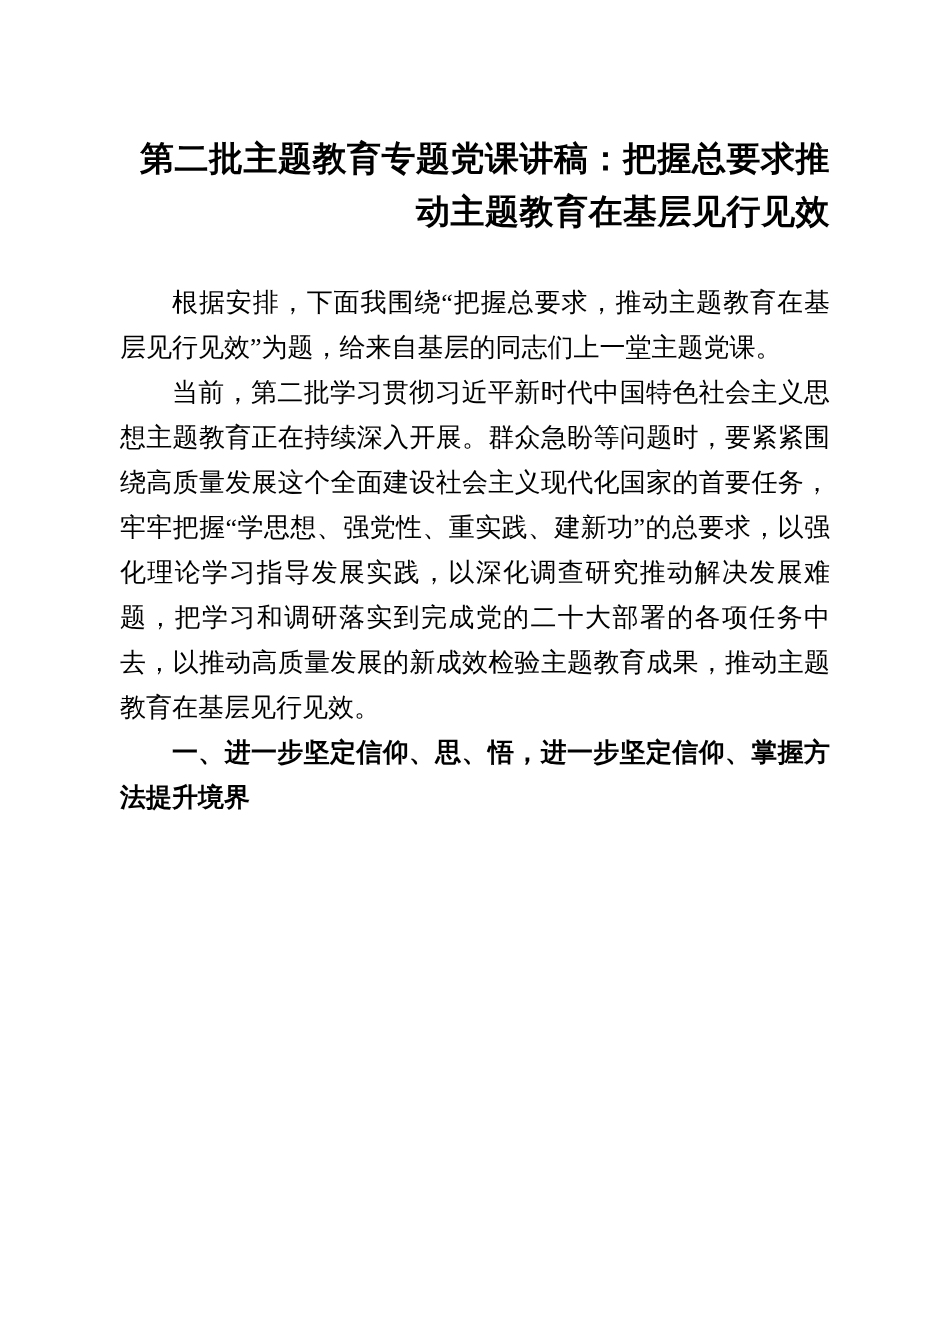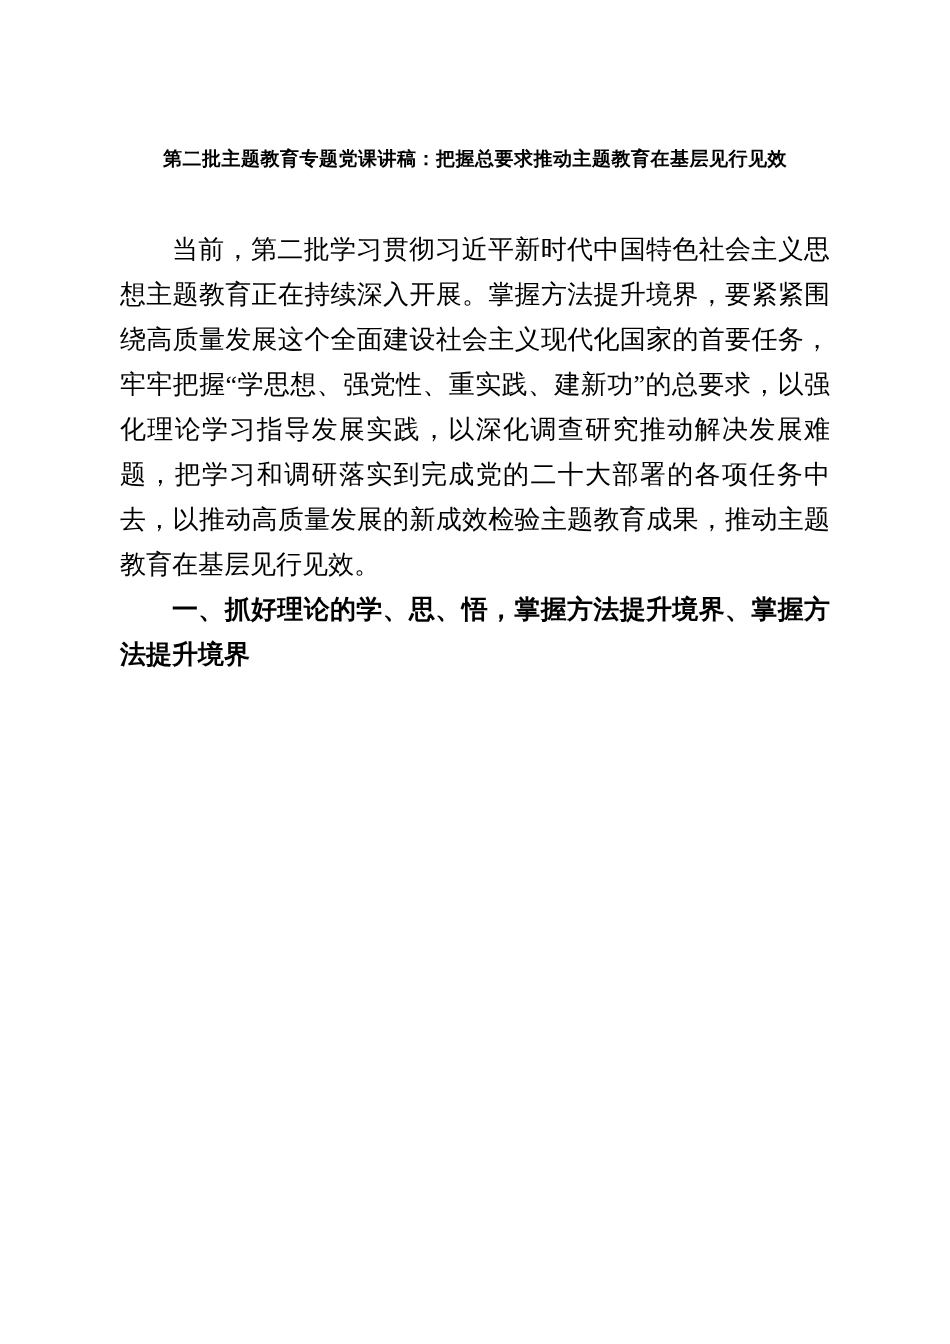--- a/index.html
+++ b/index.html
@@ -19,23 +19,23 @@
   .page {
     width: 950px;
     height: 1344px;
     background: #ffffff;
     padding: 132px 120px 0 120px;
     overflow: hidden;
   }
 
   .doc-title {
     font-family: "Liberation Serif", "DejaVu Serif", serif;
-    font-size: 19px;
+    font-size: 34px;
     font-weight: bold;
-    text-align: center;
+    text-align: right;
     line-height: 53px;
     letter-spacing: 0.5px;
     margin-bottom: 42px;
   }
 
   .body-para {
     font-size: 26px;
     font-weight: normal;
     line-height: 45px;
     text-align: justify;
@@ -53,19 +53,20 @@
     word-break: break-all;
   }
 </style>
 </head>
 <body>
 
 <div class="page">
 
   <h1 class="doc-title">第二批主题教育专题党课讲稿：把握总要求推动主题教育在基层见行见效</h1>
 
+  <p class="body-para">根据安排，下面我围绕“把握总要求，推动主题教育在基层见行见效”为题，给来自基层的同志们上一堂主题党课。</p>
 
-  <p class="body-para">当前，第二批学习贯彻习近平新时代中国特色社会主义思想主题教育正在持续深入开展。掌握方法提升境界，要紧紧围绕高质量发展这个全面建设社会主义现代化国家的首要任务，牢牢把握“学思想、强党性、重实践、建新功”的总要求，以强化理论学习指导发展实践，以深化调查研究推动解决发展难题，把学习和调研落实到完成党的二十大部署的各项任务中去，以推动高质量发展的新成效检验主题教育成果，推动主题教育在基层见行见效。</p>
+  <p class="body-para">当前，第二批学习贯彻习近平新时代中国特色社会主义思想主题教育正在持续深入开展。群众急盼等问题时，要紧紧围绕高质量发展这个全面建设社会主义现代化国家的首要任务，牢牢把握“学思想、强党性、重实践、建新功”的总要求，以强化理论学习指导发展实践，以深化调查研究推动解决发展难题，把学习和调研落实到完成党的二十大部署的各项任务中去，以推动高质量发展的新成效检验主题教育成果，推动主题教育在基层见行见效。</p>
 
-  <h2 class="section-heading">一、抓好理论的学、思、悟，掌握方法提升境界、掌握方法提升境界</h2>
+  <h2 class="section-heading">一、进一步坚定信仰、思、悟，进一步坚定信仰、掌握方法提升境界</h2>
 
 
 </div>
 
 </body></html>

